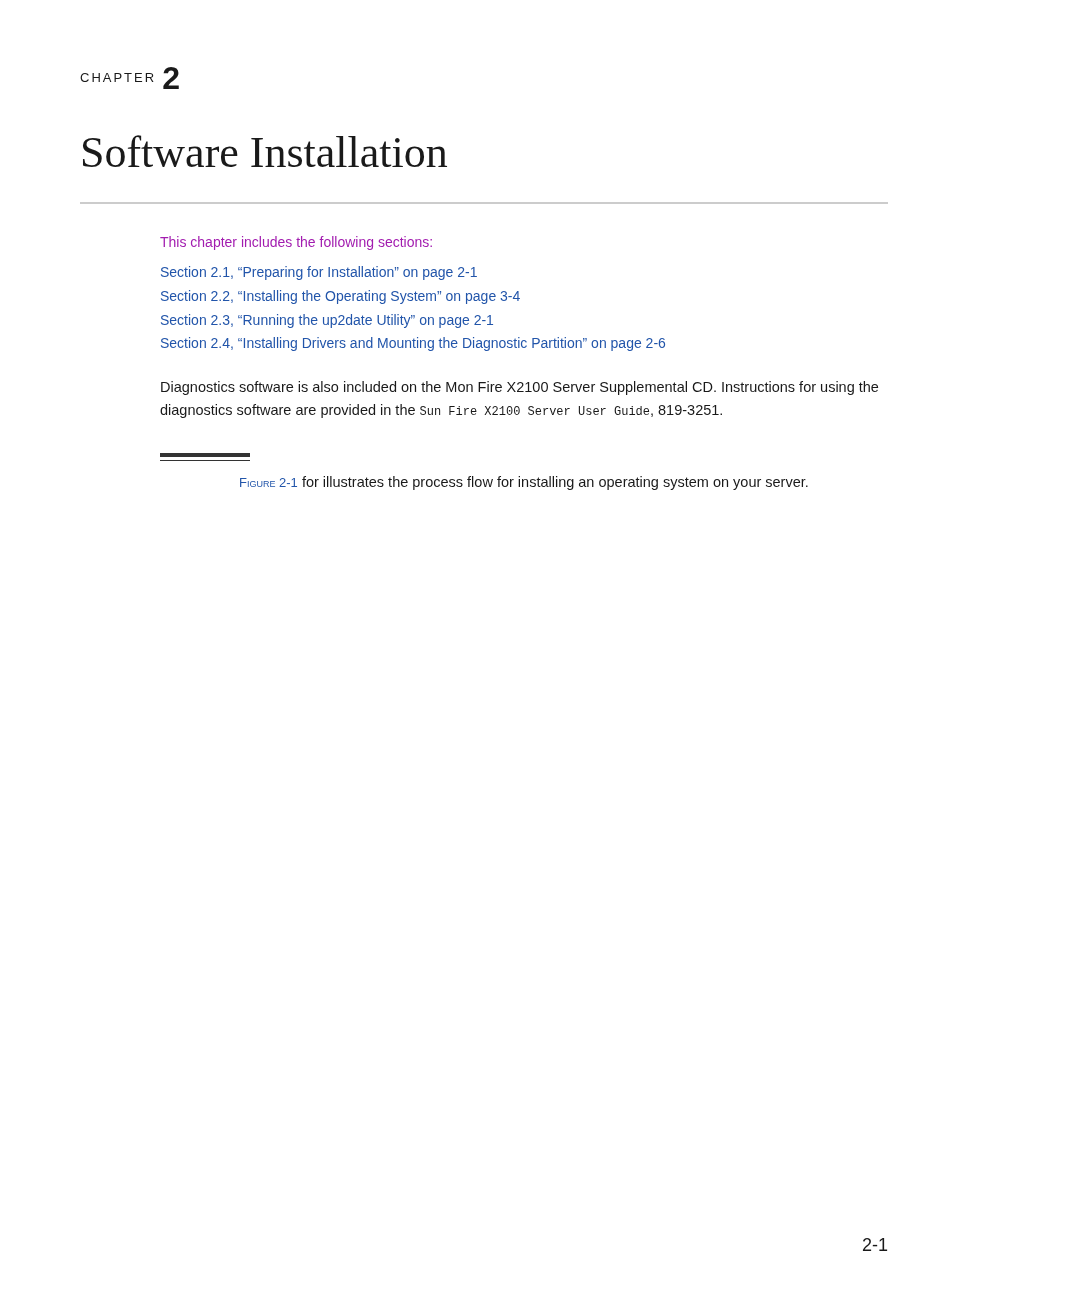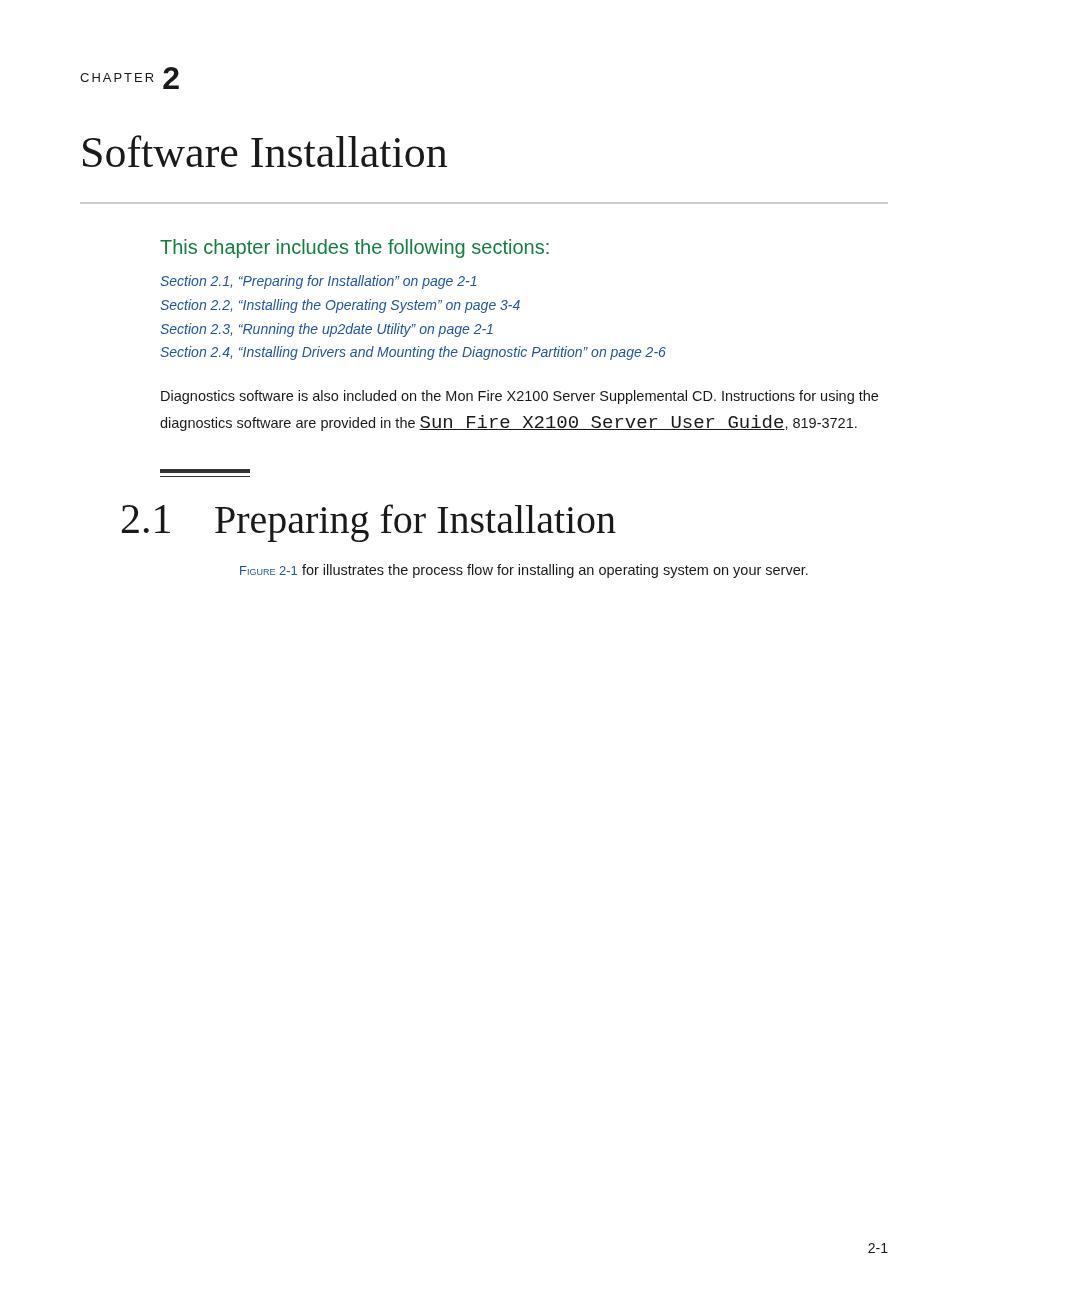--- a/index.html
+++ b/index.html
@@ -56,55 +56,53 @@
     }
 
     .title-rule {
       border: none;
       border-top: 2px solid #cccccc;
       margin-bottom: 28px;
     }
 
     .intro-text {
       font-family: Arial, Helvetica, sans-serif;
-      font-size: 20px;
-      color: #15803d;
+      font-size: 14px;
+      color: #a21caf;
       margin-left: 80px;
       margin-bottom: 8px;
       line-height: 1.5;
     }
 
     .toc-links {
       margin-left: 80px;
       margin-bottom: 20px;
     }
 
     .toc-link {
       display: block;
       font-family: Arial, Helvetica, sans-serif;
       font-size: 14px;
       color: #2255aa;
       text-decoration: none;
       line-height: 1.7;
-      font-style: italic;
     }
 
     .body-text {
       font-family: Arial, Helvetica, sans-serif;
       font-size: 14.5px;
       color: #1a1a1a;
       margin-left: 80px;
       margin-bottom: 18px;
       line-height: 1.6;
     }
 
     .body-text code, .inline-code {
       font-family: 'Courier New', Courier, monospace;
-      font-size: 19px;
-      text-decoration: underline;
+      font-size: 12px;
     }
 
     .section-rule-container {
       margin-left: 80px;
       margin-bottom: 10px;
       margin-top: 30px;
     }
 
     .section-rule-thick {
       border: none;
@@ -158,21 +156,21 @@
       font-variant: small-caps;
       font-size: 13px;
       margin-left: 39px;
     }
 
     .page-number {
       position: absolute;
       bottom: 40px;
       right: 80px;
       font-family: Arial, Helvetica, sans-serif;
-      font-size: 14px;
+      font-size: 18px;
       color: #1a1a1a;
       margin-left: 8px;
     }
   </style>
 </head>
 <body>
 
 <div class="page">
 
   <div class="chapter-header">
@@ -189,32 +187,28 @@
 
   <div class="toc-links">
     <a class="toc-link" href="#">Section 2.1, “Preparing for Installation” on page 2-1</a>
     <a class="toc-link" href="#">Section 2.2, “Installing the Operating System” on page 3-4</a>
     <a class="toc-link" href="#">Section 2.3, “Running the up2date   Utility” on page 2-1</a>
     <a class="toc-link" href="#">Section 2.4, “Installing Drivers and Mounting the Diagnostic Partition” on page 2-6</a>
   </div>
 
 
   <p class="body-text">
-    <span>Diagnostics software is also included on the Mon Fire X2100 Server Supplemental CD. Instructions for using the diagnostics software are provided in the </span><span class="inline-code">Sun Fire X2100 Server User Guide</span><span>, 819-3721.</span>
+    <span>Diagnostics software is also included on the Mon Fire X2100 Server Supplemental CD. Instructions for using the diagnostics software are provided in the </span><span class="inline-code">Sun Fire X2100 Server User Guide</span><span>, 819-3251.</span>
   </p>
 
   <div class="section-rule-container">
     <hr class="section-rule-thick">
     <hr class="section-rule-thin">
   </div>
 
-  <div class="section-heading-row">
-    <span class="section-number">2.1</span>
-    <span class="section-title">Preparing for Installation</span>
-  </div>
 
   <p class="section-body">
     <a class="fig-link" href="#">Figure 2-1</a><span> for illustrates the process flow for installing an operating system on your server.</span>
   </p>
 
   <div class="page-number">2-1</div>
 
 </div>
 
 </body></html>

